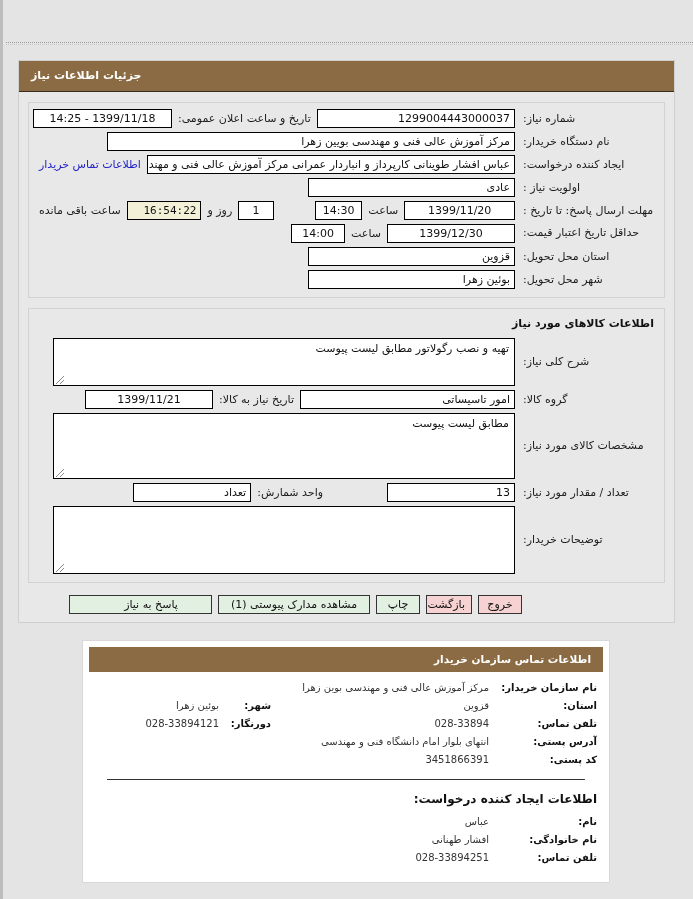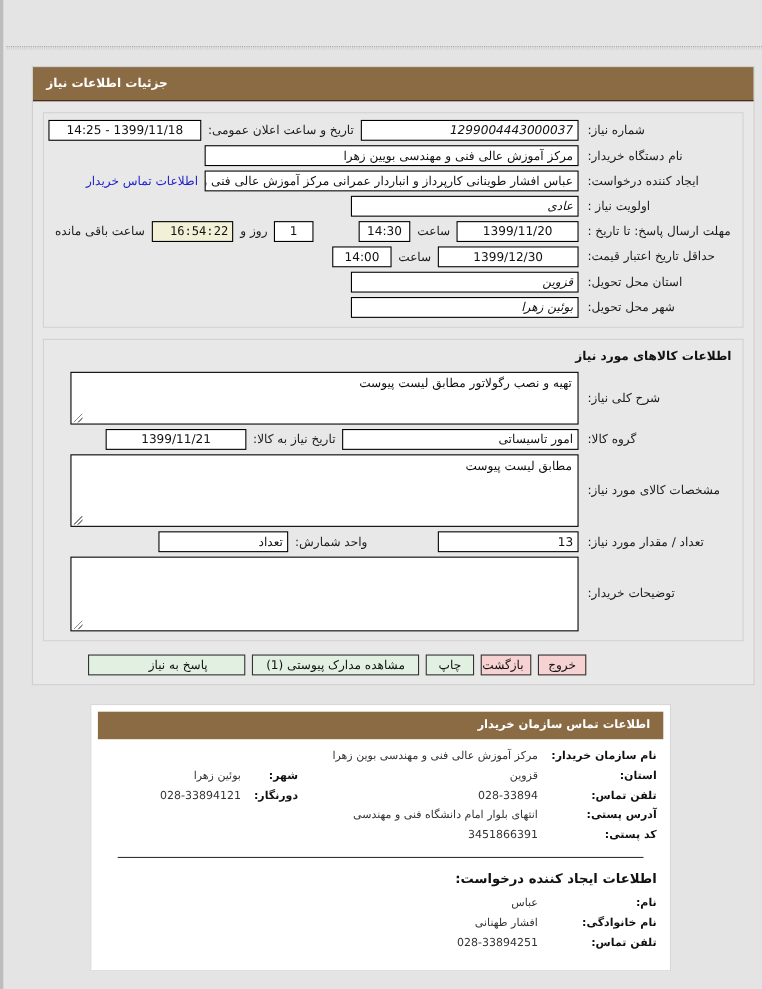--- a/index.html
+++ b/index.html
@@ -36,21 +36,21 @@
     left: 150px; top: 275px;
     width: 520px; height: 330px;
     pointer-events: none;
     opacity: .30;
     z-index: 1;
   }
 
   
   .card {
     position: absolute;
-    left: 29px; top: 60px; width: 657px;
+    left: 18px; top: 60px; width: 657px;
     background: #e8e8e8;
     border: 1px solid #cfcfcf;
     z-index: 2;
   }
   .card-head {
     background: #8b6b43;
     color: #fff;
     font-size: 11px;
     font-weight: bold;
     text-align: left;
@@ -91,22 +91,22 @@
     background: #fff;
     height: 19px;
     line-height: 17px;
     font-size: 11px;
     padding: 0 4px;
     color: #111;
     text-align: right;
     overflow: hidden;
     white-space: nowrap;
   }
-  .fld.wide   { width: 207px; font-style: italic; }
-  .fld.xwide  { width: 340px; }
+  .fld.wide   { width: 207px; }
+  .fld.xwide  { width: 408px; }
   .fld.date   { width: 128px; text-align: center; }
   .fld.time   { width: 54px;  text-align: center; }
   .fld.days   { width: 40px;  text-align: center; }
   .fld.num    { width: 128px; text-align: right; }
   .fld.unit   { width: 118px; text-align: right; }
   .fld.announce { width: 145px; text-align: center; }
   .fld.timer  {
     width: 86px; text-align: right;
     background: #f2f1d8; border: 1px solid #000;
     font-family: "DejaVu Sans Mono", "Liberation Mono", monospace;

